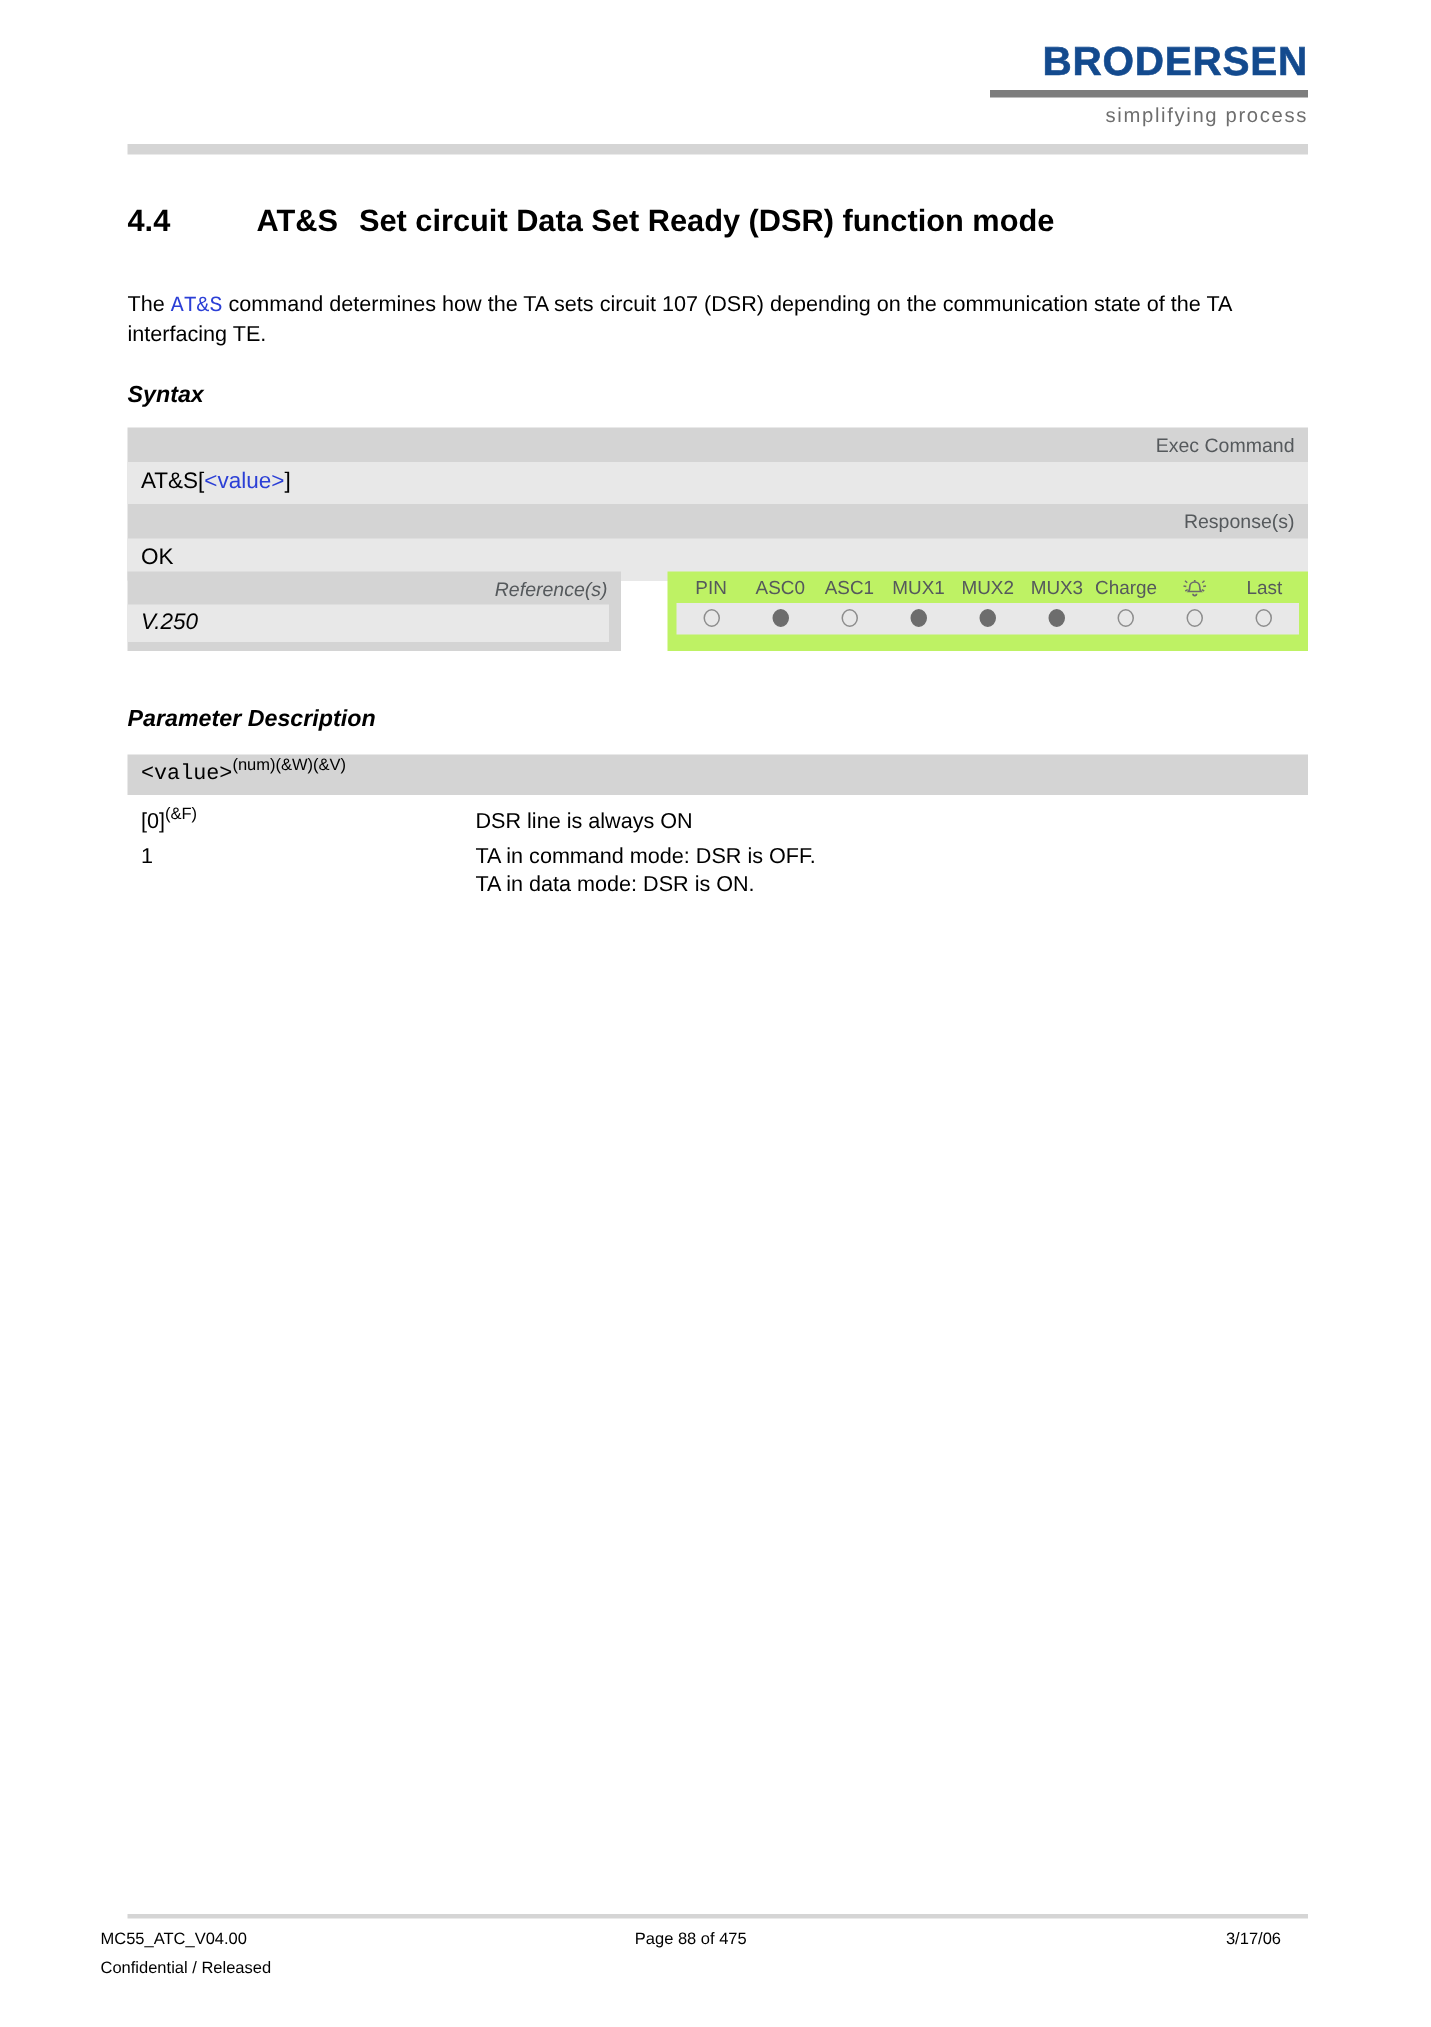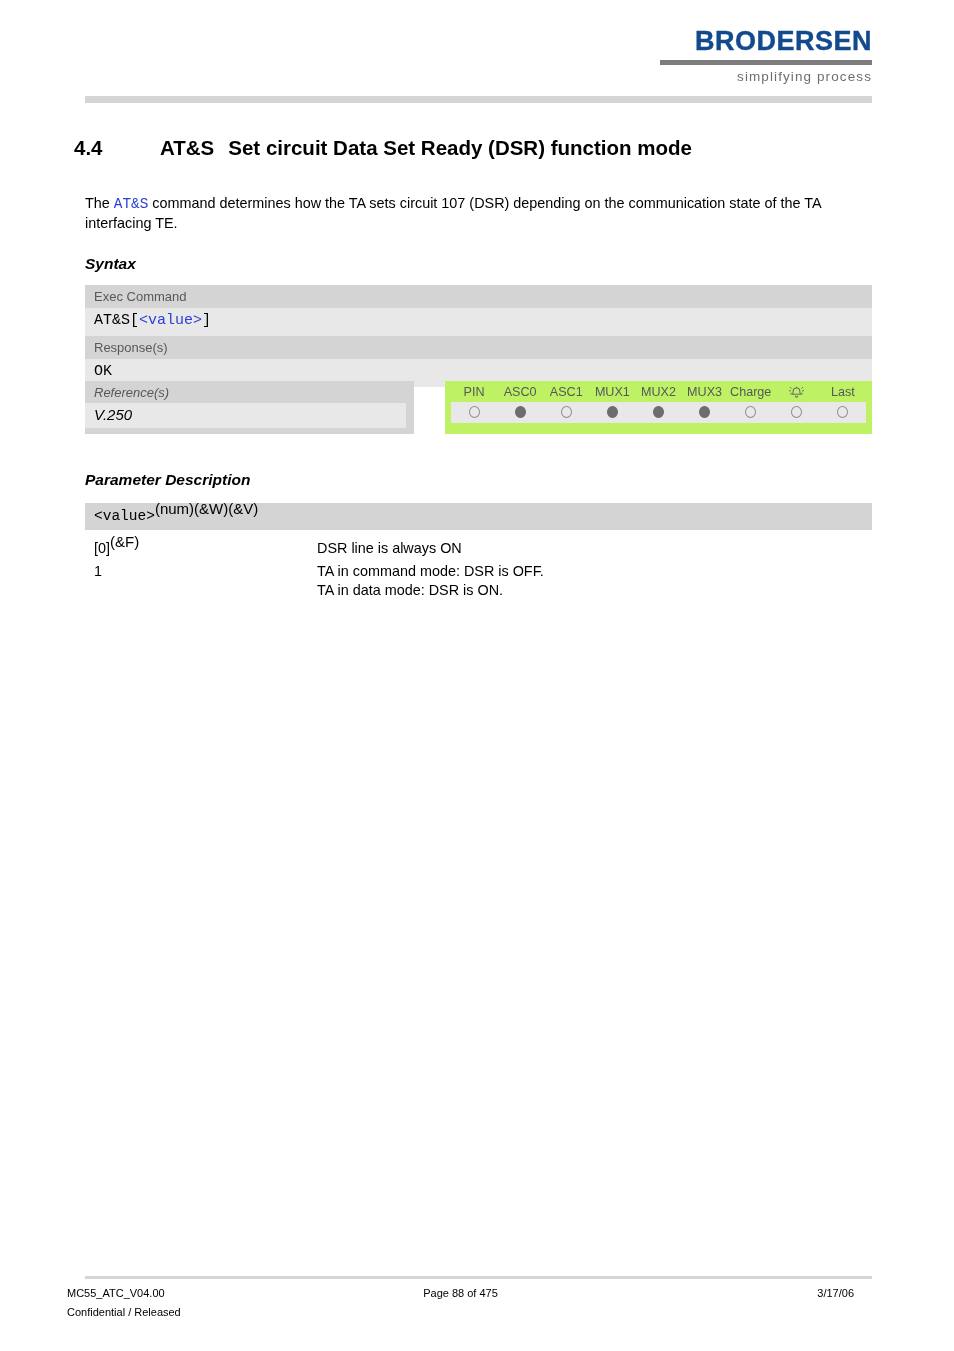--- a/index.html
+++ b/index.html
@@ -61,21 +61,21 @@
     left: 85px;
     top: 96px;
     width: 787px;
     height: 7px;
     background: #d5d5d5;
   }
 
   
   .section-heading {
     position: absolute;
-    left: 74px;
+    left: 85px;
     top: 136px;
     width: 800px;
     font-size: 20.5px;
     font-weight: bold;
     line-height: 1.15;
     white-space: nowrap;
   }
   .sh-num { display: inline-block; width: 86px; }
   .sh-cmd { display: inline-block; }
   .sh-title { display: inline-block; margin-left: 14px; }
@@ -114,24 +114,25 @@
   }
   .stbl-outer {
     background: #d4d4d4;
     padding: 0;
   }
   .row-label {
     font-size: 13px;
     color: #55595c;
     padding: 5px 9px 4px 9px;
     line-height: 14px;
+    text-align: right;
   }
   .row-value {
     background: #e8e8e8;
-    font-family: Liberation Mono, monospace;
+    font-family: Liberation Sans, sans-serif;
     font-size: 15px;
     padding: 4px 9px 6px 9px;
     line-height: 18px;
   }
   .v-blue { color: #2b3fd6; }
 
   
   .ref-row {
     position: absolute;
     left: 85px;
@@ -212,21 +213,21 @@
   }
   .param-head {
     background: #d4d4d4;
     padding: 5px 9px 6px 9px;
     font-family: "Liberation Mono", "DejaVu Sans Mono", monospace;
     font-size: 14.5px;
     line-height: 16px;
   }
   sup.supsmall {
     font-family: "Liberation Sans", sans-serif;
-    font-size: 15px;
+    font-size: 11px;
     vertical-align: super;
     line-height: 0;
   }
   .param-rows { padding-top: 5px; }
   .param-row {
     display: flex;
     font-size: 14.4px;
     line-height: 19px;
     padding: 4px 0 0 0;
   }

